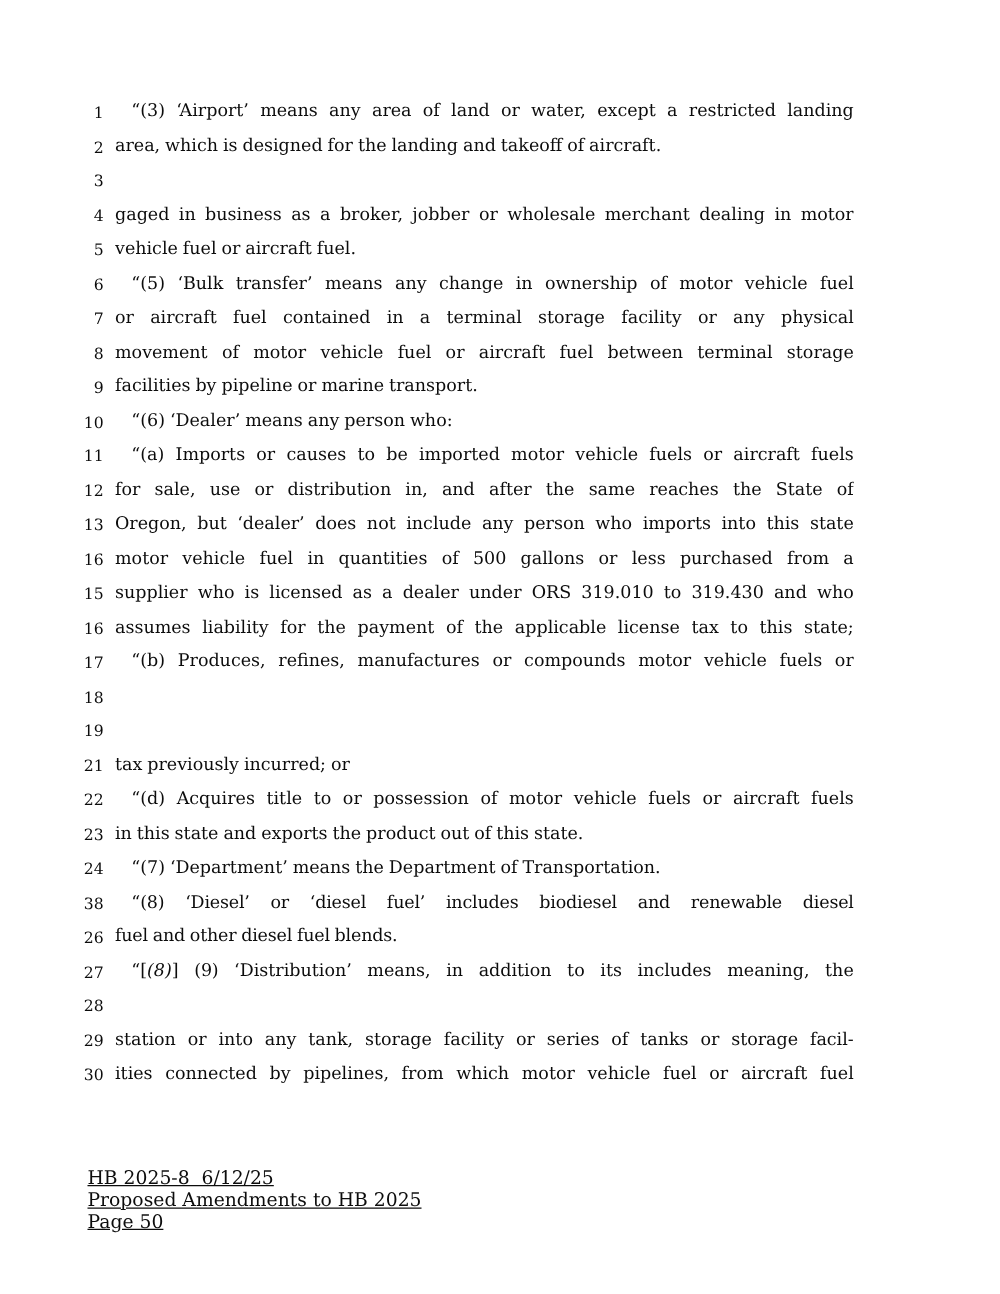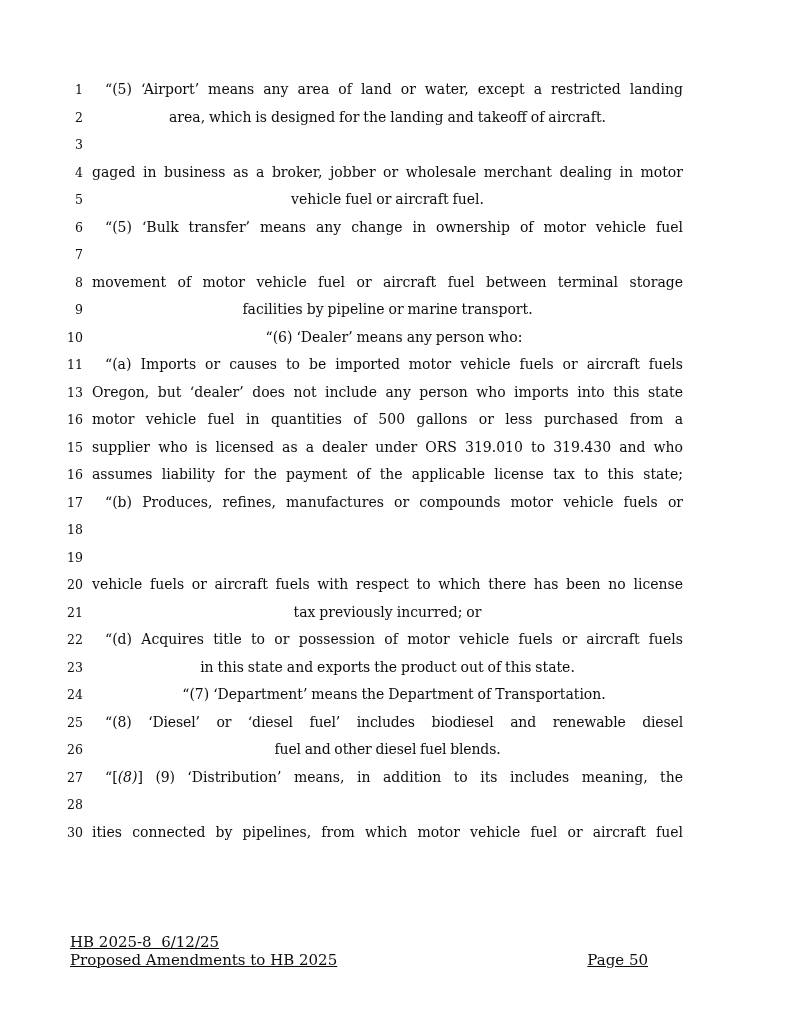--- a/index.html
+++ b/index.html
@@ -17,44 +17,44 @@
   .line { position: relative; height: 27.5px; }
   .lnum {
     position: absolute; left: 52px; top: 0; width: 31px;
     text-align: right;
     font-size: 12.5px; line-height: 28.5px;
   }
   .ltext {
     display: block;
     margin-left: 92px; width: 591px; height: 27.5px;
     font-size: 14px; line-height: 27.5px;
-    text-align: center;
+    text-align: left;
     word-spacing: -0.5px;
     overflow: hidden;
   }
   .line.just .ltext { text-align: justify; text-align-last: justify; }
   .line.ind .ltext { padding-left: 13px; }
   .seg-italic { font-style: italic; }
   .seg-bold { font-weight: 400; letter-spacing: -0.15px; }
 
   .footer {
     position: absolute; left: 70px; top: 934px; width: 578px;
     font-size: 15px; line-height: 17.5px; text-decoration: underline;
   }
   .footer-line1 { white-space: pre; }
-  .footer-row { display: flex; justify-content: space-between; }
+  .footer-row { display: flex; justify-content: flex-end; flex-direction: column; }
 </style>
 </head>
 <body>
 
 <div class="page">
   <div class="lines">
       <div class="line just ind">
         <span class="lnum">1</span>
-        <span class="ltext"><span class="seg-normal">“(5) ‘Airport’ means any area of land or water, except a restricted landing</span></span>
+        <span class="ltext"><span class="seg-normal">“(3) ‘Airport’ means any area of land or water, except a restricted landing</span></span>
       </div>
       <div class="line">
         <span class="lnum">2</span>
         <span class="ltext"><span class="seg-normal">area, which is designed for the landing and takeoff of aircraft.</span></span>
       </div>
       <div class="line just ind">
         <span class="lnum">3</span>
       </div>
       <div class="line just">
         <span class="lnum">4</span>
@@ -63,36 +63,41 @@
       <div class="line">
         <span class="lnum">5</span>
         <span class="ltext"><span class="seg-normal">vehicle fuel or aircraft fuel.</span></span>
       </div>
       <div class="line just ind">
         <span class="lnum">6</span>
         <span class="ltext"><span class="seg-normal">“(5) ‘Bulk transfer’ means any change in ownership of motor vehicle fuel</span></span>
       </div>
       <div class="line just">
         <span class="lnum">7</span>
+        <span class="ltext"><span class="seg-normal">or aircraft fuel contained in a terminal storage facility or any physical</span></span>
       </div>
       <div class="line just">
         <span class="lnum">8</span>
         <span class="ltext"><span class="seg-normal">movement of motor vehicle fuel or aircraft fuel between terminal storage</span></span>
       </div>
       <div class="line">
         <span class="lnum">9</span>
         <span class="ltext"><span class="seg-normal">facilities by pipeline or marine transport.</span></span>
       </div>
       <div class="line ind">
         <span class="lnum">10</span>
         <span class="ltext"><span class="seg-normal">“(6) ‘Dealer’ means any person who:</span></span>
       </div>
       <div class="line just ind">
         <span class="lnum">11</span>
         <span class="ltext"><span class="seg-normal">“(a) Imports or causes to be imported motor vehicle fuels or aircraft fuels</span></span>
+      </div>
+      <div class="line just">
+        <span class="lnum">12</span>
+        <span class="ltext"><span class="seg-normal">for sale, use or distribution in, and after the same reaches the State of</span></span>
       </div>
       <div class="line just">
         <span class="lnum">13</span>
         <span class="ltext"><span class="seg-normal">Oregon, but ‘dealer’ does not include any person who imports into this state</span></span>
       </div>
       <div class="line just">
         <span class="lnum">16</span>
         <span class="ltext"><span class="seg-normal">motor vehicle fuel in quantities of 500 gallons or less purchased from a</span></span>
       </div>
       <div class="line just">
@@ -106,54 +111,54 @@
       <div class="line just ind">
         <span class="lnum">17</span>
         <span class="ltext"><span class="seg-normal">“(b) Produces, refines, manufactures or compounds motor vehicle fuels or</span></span>
       </div>
       <div class="line just">
         <span class="lnum">18</span>
       </div>
       <div class="line just ind">
         <span class="lnum">19</span>
       </div>
-      <div class="line just">
-        <span class="lnum">20</span>
-        <span class="ltext"><span class="seg-normal">vehicle fuels or aircraft fuels with respect to which there has been no license</span></span>
-      </div>
       <div class="line">
         <span class="lnum">21</span>
         <span class="ltext"><span class="seg-normal">tax previously incurred; or</span></span>
       </div>
       <div class="line just ind">
         <span class="lnum">22</span>
         <span class="ltext"><span class="seg-normal">“(d) Acquires title to or possession of motor vehicle fuels or aircraft fuels</span></span>
       </div>
       <div class="line">
         <span class="lnum">23</span>
         <span class="ltext"><span class="seg-normal">in this state and exports the product out of this state.</span></span>
       </div>
       <div class="line ind">
         <span class="lnum">24</span>
         <span class="ltext"><span class="seg-normal">“(7) ‘Department’ means the Department of Transportation.</span></span>
       </div>
       <div class="line just ind">
-        <span class="lnum">25</span>
+        <span class="lnum">38</span>
         <span class="ltext"><span class="seg-normal">“</span><span class="seg-bold">(8) ‘Diesel’ or ‘diesel fuel’ includes biodiesel and renewable diesel</span></span>
       </div>
       <div class="line">
         <span class="lnum">26</span>
         <span class="ltext"><span class="seg-bold">fuel and other diesel fuel blends.</span></span>
       </div>
       <div class="line just ind">
         <span class="lnum">27</span>
         <span class="ltext"><span class="seg-normal">“[</span><span class="seg-italic">(8)</span><span class="seg-normal">] </span><span class="seg-bold">(9)</span><span class="seg-normal"> ‘Distribution’ means, in addition to its includes meaning, the</span></span>
       </div>
       <div class="line just">
         <span class="lnum">28</span>
+      </div>
+      <div class="line just">
+        <span class="lnum">29</span>
+        <span class="ltext"><span class="seg-normal">station or into any tank, storage facility or series of tanks or storage facil-</span></span>
       </div>
       <div class="line just">
         <span class="lnum">30</span>
         <span class="ltext"><span class="seg-normal">ities connected by pipelines, from which motor vehicle fuel or aircraft fuel</span></span>
       </div>
     </div>
   <div class="footer">
     <div class="footer-line1">HB 2025-8  6/12/25</div>
     <div class="footer-row">
       <span>Proposed Amendments to HB 2025</span>

